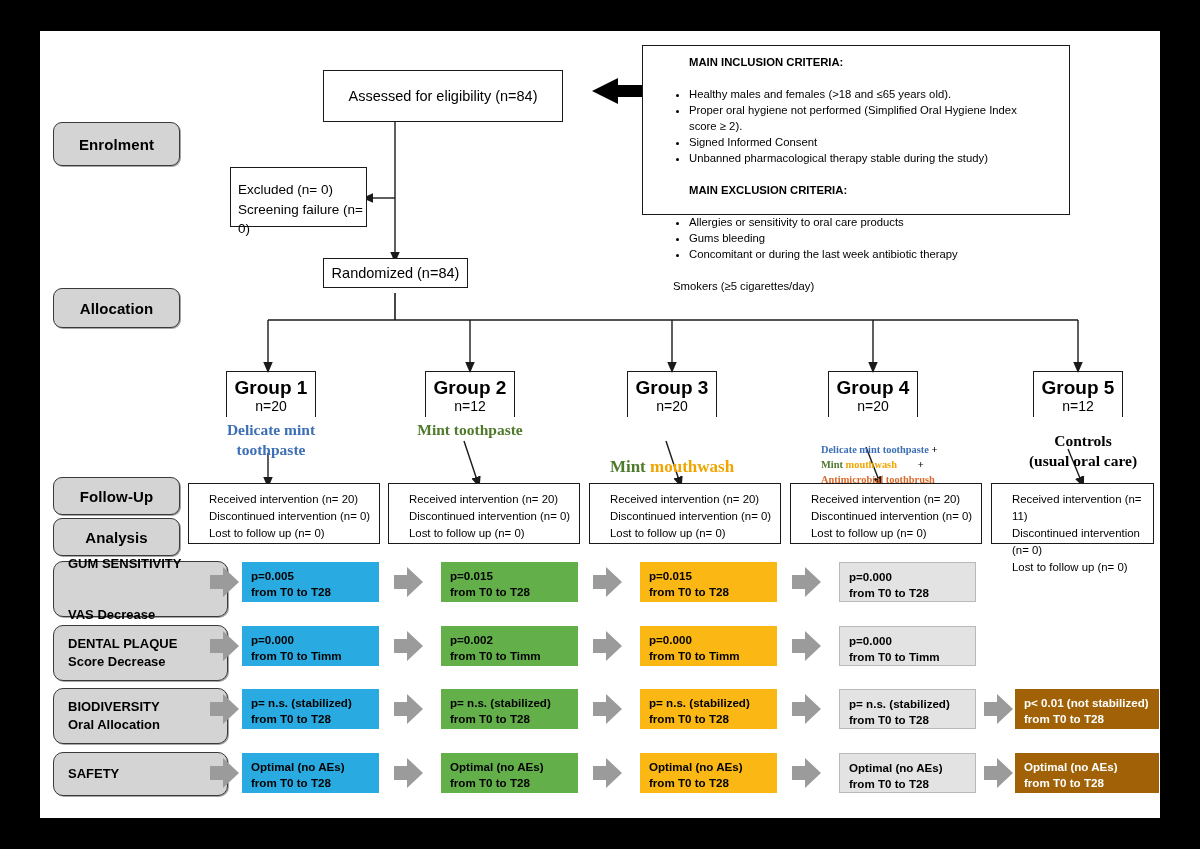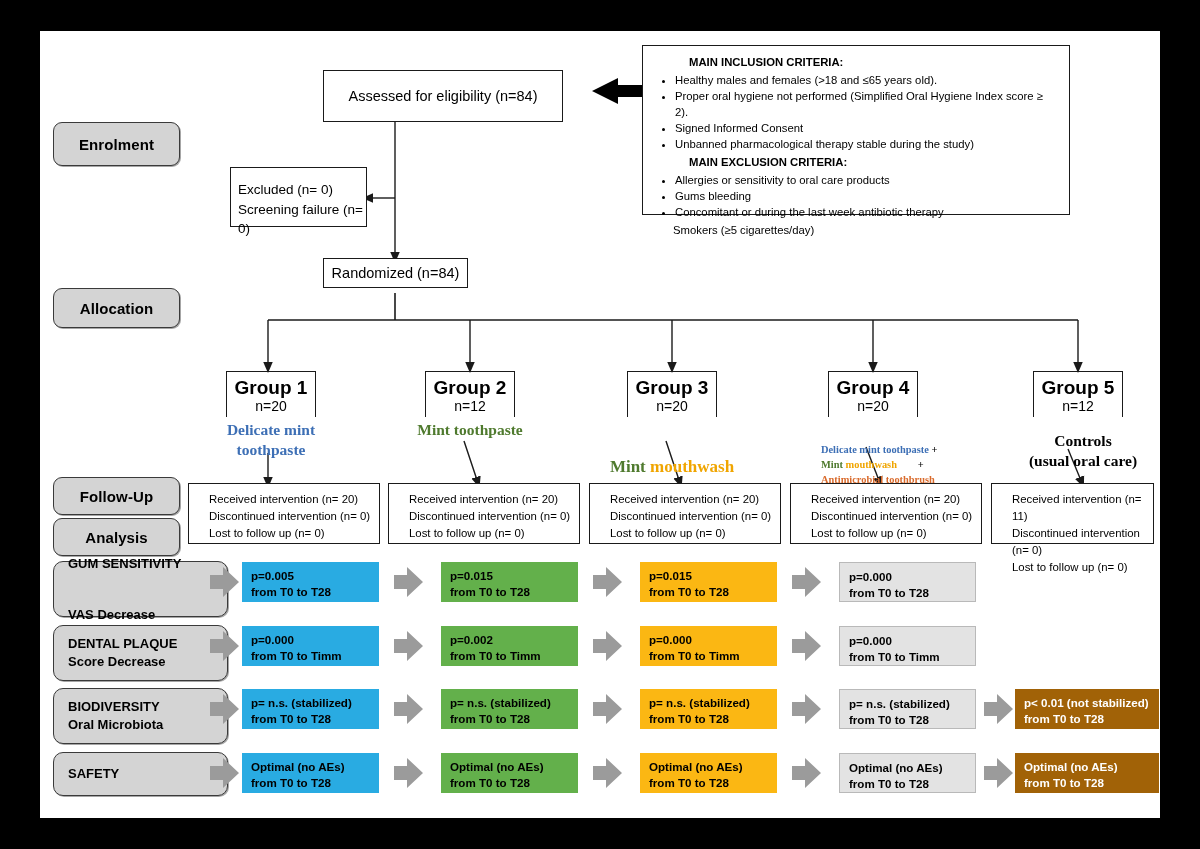--- a/index.html
+++ b/index.html
@@ -44,21 +44,21 @@
     position:absolute;
     border:1.8px solid #1a1a1a;
     background:#fff;
     box-sizing:border-box;
     padding:8px 10px 6px 10px;
     font-size:11.3px;
     line-height:1.42;
     color:#000;
   }
   .criteria .hdr{font-weight:bold;margin-left:36px;}
-  .criteria ul{margin:2px;padding-left:20px;list-style:disc;}
+  .criteria ul{margin:16px;padding-left:20px;list-style:disc;}
   .criteria li{margin:0;}
   .criteria .plain{margin-left:20px;}
 
   
   .small-left{
     position:absolute;
     font-size:13.5px;line-height:1.45;color:#000;
   }
 
   
@@ -322,21 +322,21 @@
     <div>p=0.000</div>
     <div>from T0 to Timm</div>
   </div>
   <div class="chip grey" style="left:799px;top:595px;width:137px;height:40px;">
     <div>p=0.000</div>
     <div>from T0 to Timm</div>
   </div>
 
   <div class="rowlabel" style="left:13px;top:657px;width:175px;height:56px;">
     <div>BIODIVERSITY</div>
-    <div style="font-weight:bold;">Oral Microbiota</div>
+    <div style="font-weight:bold;">Oral Allocation</div>
   </div>
   <div class="chip blue" style="left:202px;top:658px;width:137px;height:40px;">
     <div>p= n.s. (stabilized)</div>
     <div>from T0 to T28</div>
   </div>
   <div class="chip green" style="left:401px;top:658px;width:137px;height:40px;">
     <div>p= n.s. (stabilized)</div>
     <div>from T0 to T28</div>
   </div>
   <div class="chip yellow" style="left:600px;top:658px;width:137px;height:40px;">

